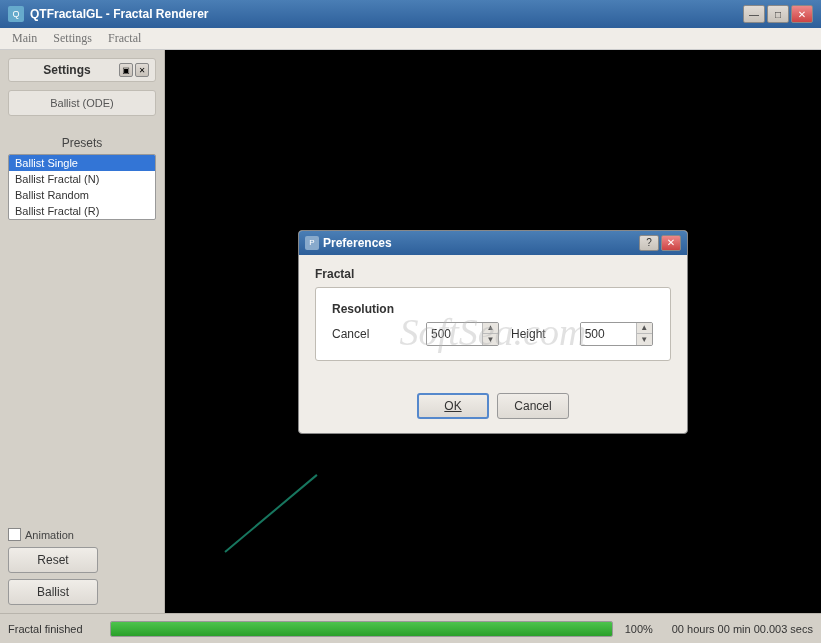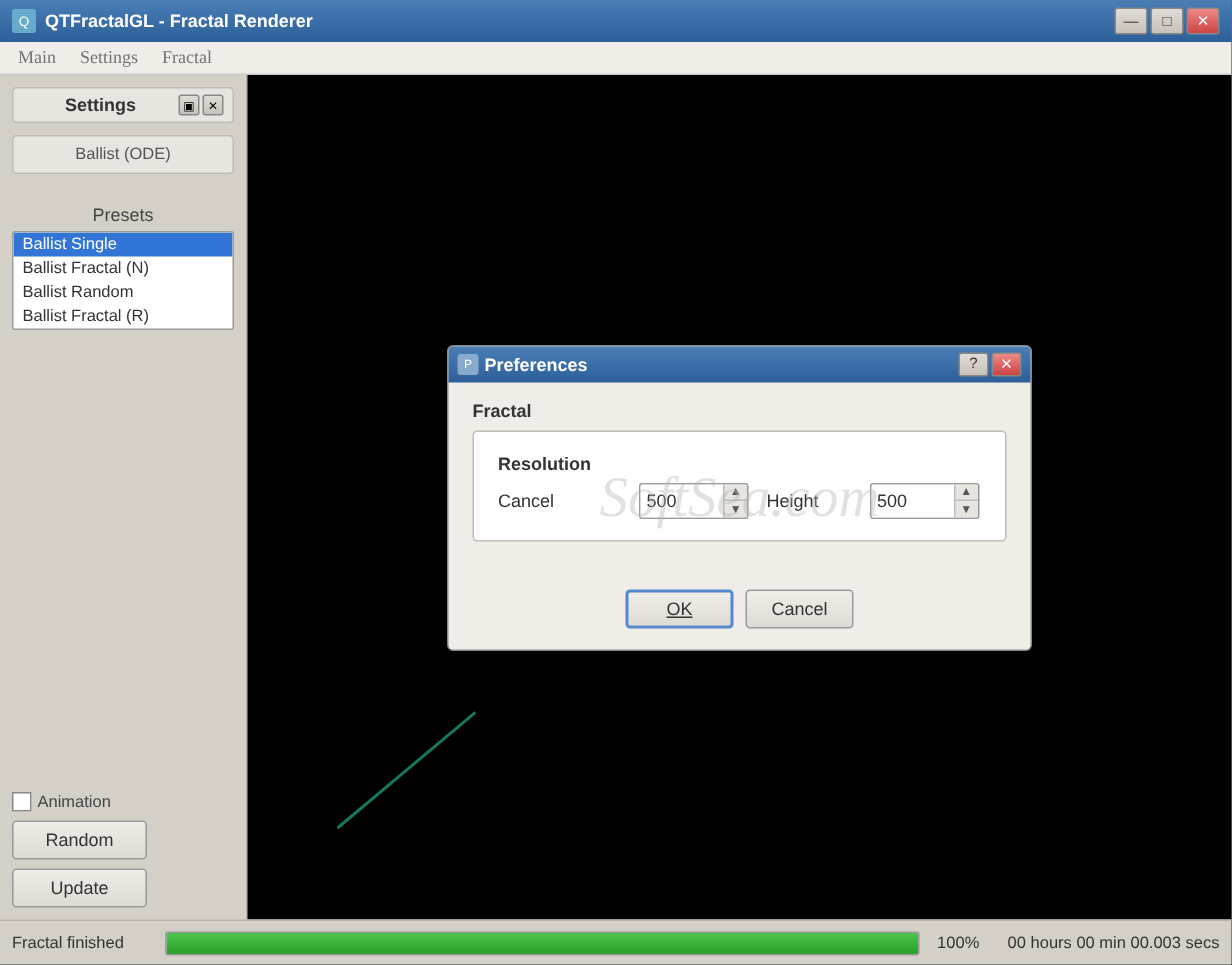--- a/index.html
+++ b/index.html
@@ -502,22 +502,22 @@
       <div class="preset-item">Ballist Fractal (R)</div>
     </div>
 
     <div class="spacer"></div>
 
     <div class="bottom-controls">
       <div class="animation-check">
         <div class="ctrl-checkbox"></div>
         <span>Animation</span>
       </div>
-      <button class="ctrl-button">Random</button>
-      <button class="ctrl-button">Update</button>
+      <button class="ctrl-button">Reset</button>
+      <button class="ctrl-button">Ballist</button>
     </div>
   </div>
 
   <div class="canvas-area">
     <div class="canvas-line"></div>
 
     <div class="modal-overlay">
       <div class="dialog">
 
         <div class="dialog-titlebar">

